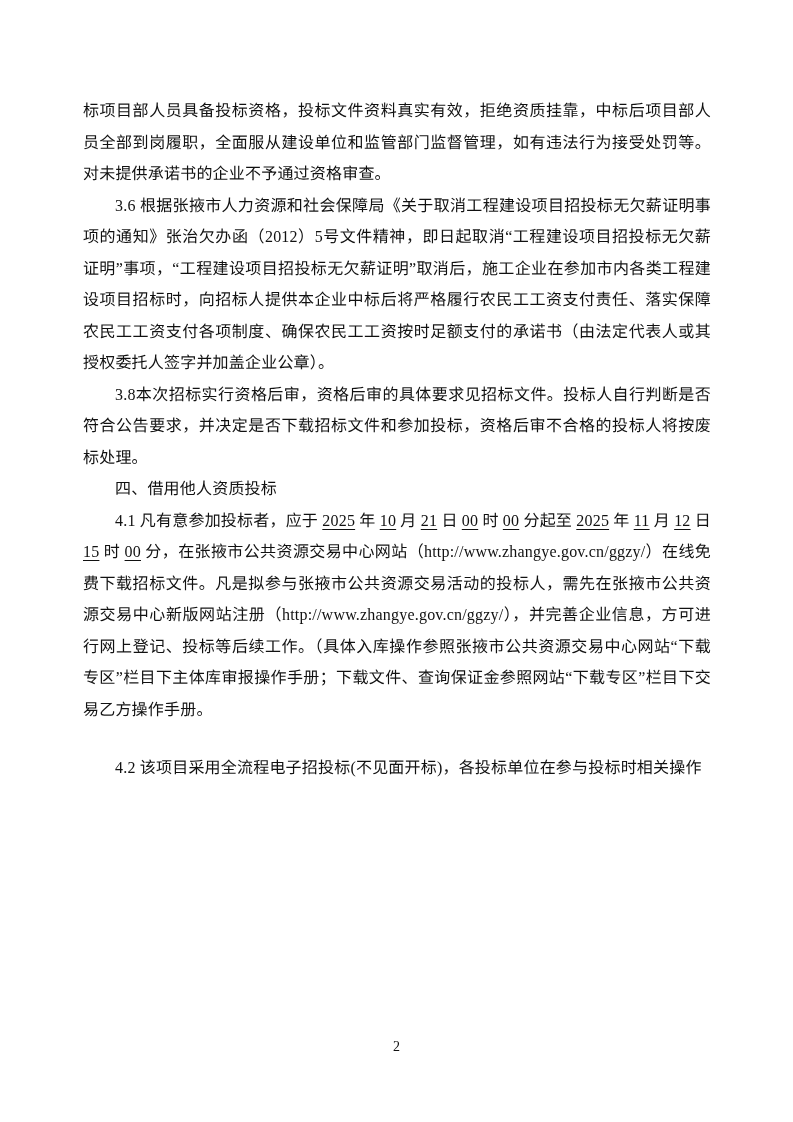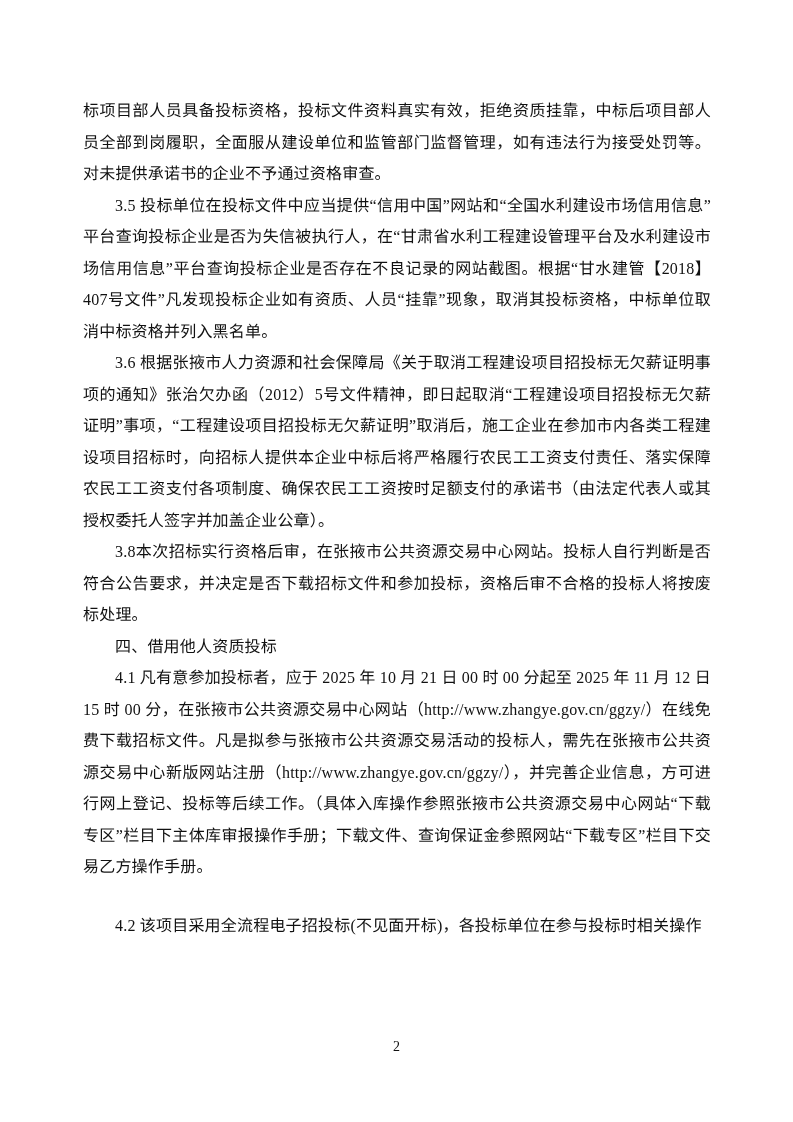--- a/index.html
+++ b/index.html
@@ -35,43 +35,43 @@
     margin: 0;
     text-indent: 2em;
   }
   .content p.no-indent {
     text-indent: 0;
   }
   .content p.gap-before {
     margin-top: 27px;
   }
   .u {
+    text-decoration: underline;
     text-underline-offset: 3px;
     text-decoration-thickness: 1px;
   }
   .page-number {
     position: absolute;
     left: 0;
     top: 1038px;
     width: 100%;
     text-align: center;
     font-size: 14px;
     line-height: 18px;
     color: #111111;
   }
 </style>
 </head>
 <body>
 
 <div class="page">
   <div class="content">
     <p class="no-indent">标项目部人员具备投标资格，投标文件资料真实有效，拒绝资质挂靠，中标后项目部人员全部到岗履职，全面服从建设单位和监管部门监督管理，如有违法行为接受处罚等。对未提供承诺书的企业不予通过资格审查。</p>
-    <p>3.5 投标单位在投标文件中应当提供“信用中国”网站和“全国水利建设市场信用信息”平台查询投标企业是否为失信被执行人，在“甘肃省水利工程建设管理平台及水利建设市场信用信息”平台查询投标企业是否存在不良记录的网站截图。根据“甘水建管【2018】407号文件”凡发现投标企业如有资质、人员“挂靠”现象，取消其投标资格，中标单位取消中标资格并列入黑名单。</p>
     <p>3.6 根据张掖市人力资源和社会保障局《关于取消工程建设项目招投标无欠薪证明事项的通知》张治欠办函（2012）5号文件精神，即日起取消“工程建设项目招投标无欠薪证明”事项，“工程建设项目招投标无欠薪证明”取消后，施工企业在参加市内各类工程建设项目招标时，向招标人提供本企业中标后将严格履行农民工工资支付责任、落实保障农民工工资支付各项制度、确保农民工工资按时足额支付的承诺书（由法定代表人或其授权委托人签字并加盖企业公章）。</p>
-    <p>3.8本次招标实行资格后审，在张掖市公共资源交易中心网站。投标人自行判断是否符合公告要求，并决定是否下载招标文件和参加投标，资格后审不合格的投标人将按废标处理。</p>
+    <p>3.8本次招标实行资格后审，资格后审的具体要求见招标文件。投标人自行判断是否符合公告要求，并决定是否下载招标文件和参加投标，资格后审不合格的投标人将按废标处理。</p>
     <p>四、借用他人资质投标</p>
     <p>
       <span>4.1 凡有意参加投标者，应于 </span><span class="u">2025</span><span> 年 </span><span class="u">10</span><span> 月 </span><span class="u">21</span><span> 日 </span><span class="u">00</span><span> 时 </span><span class="u">00</span><span> 分起至 </span><span class="u">2025</span><span> 年 </span><span class="u">11</span><span> 月 </span><span class="u">12</span><span> 日 </span><span class="u">15</span><span> 时 </span><span class="u">00</span><span> 分，在张掖市公共资源交易中心网站（http://www.zhangye.gov.cn/ggzy/）在线免费下载招标文件。凡是拟参与张掖市公共资源交易活动的投标人，需先在张掖市公共资源交易中心新版网站注册（http://www.zhangye.gov.cn/ggzy/），并完善企业信息，方可进行网上登记、投标等后续工作。（具体入库操作参照张掖市公共资源交易中心网站“下载专区”栏目下主体库审报操作手册；下载文件、查询保证金参照网站“下载专区”栏目下交易乙方操作手册。</span>
     </p>
     <p class="gap-before">4.2 该项目采用全流程电子招投标(不见面开标)，各投标单位在参与投标时相关操作</p>
   </div>
   <div class="page-number">2</div>
 </div>
 
 </body></html>

